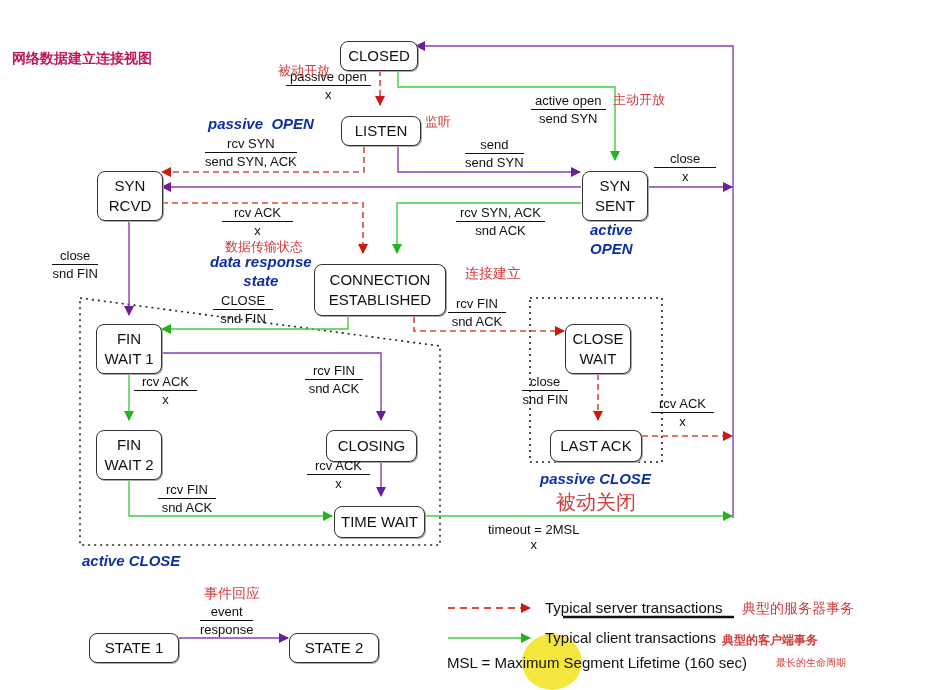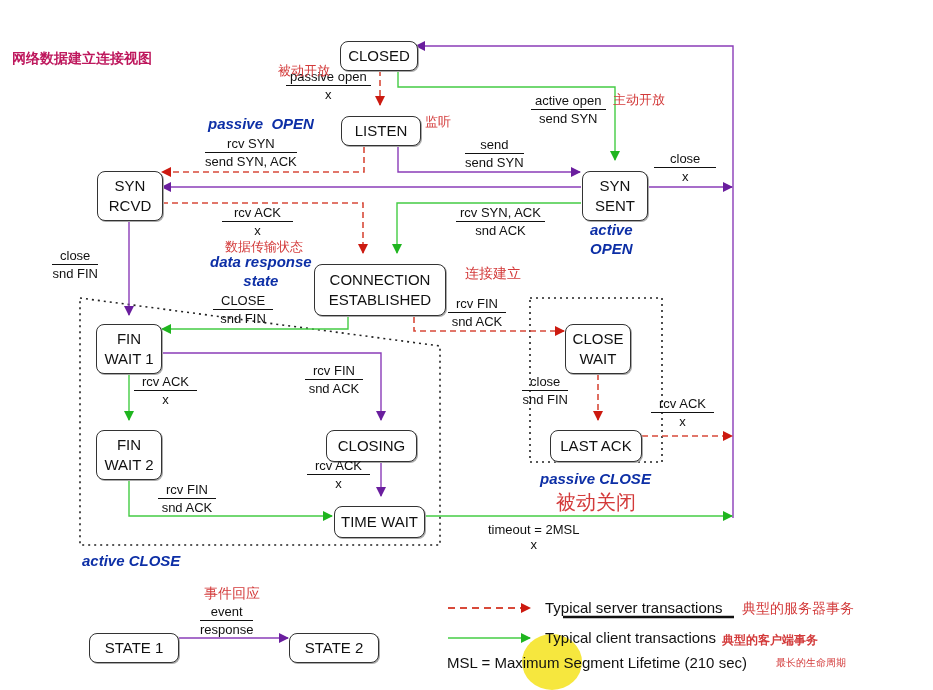--- a/index.html
+++ b/index.html
@@ -199,14 +199,14 @@
 <div class="cn" style="left:204px;top:585px;font-size:14px;">事件回应</div>
 <div class="lbl frac" style="left:200px;top:604px;">
   <span class="top" style="padding:0 8px 1px;">event</span>
   <span class="bot">response</span>
 </div>
 
 <div class="legend-text" style="left:545px;top:599px;">Typical server transactions</div>
 <div class="cn" style="left:742px;top:600px;font-size:14px;">典型的服务器事务</div>
 <div class="legend-text" style="left:545px;top:629px;">Typical client transactions</div>
 <div class="cn" style="left:722px;top:632px;font-size:12px;font-weight:bold;">典型的客户端事务</div>
-<div class="legend-text" style="left:447px;top:654px;">MSL = Maximum Segment Lifetime (210 sec)</div>
+<div class="legend-text" style="left:447px;top:654px;">MSL = Maximum Segment Lifetime (160 sec)</div>
 <div class="cn" style="left:776px;top:656px;font-size:10px;">最长的生命周期</div>
 
 </body></html>

